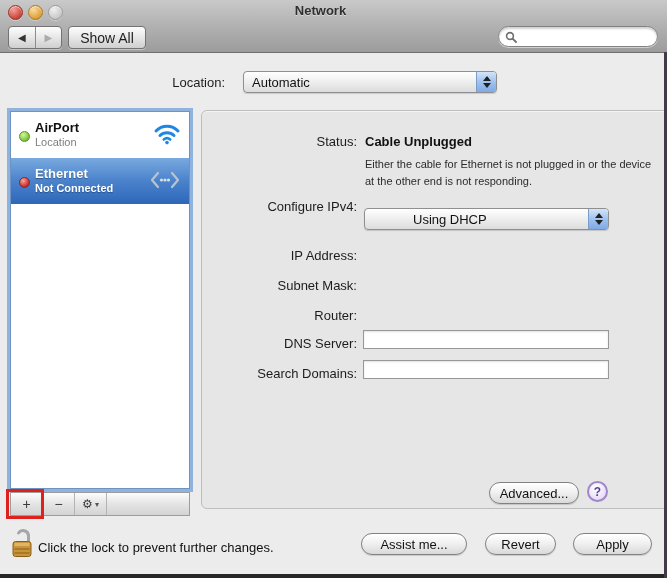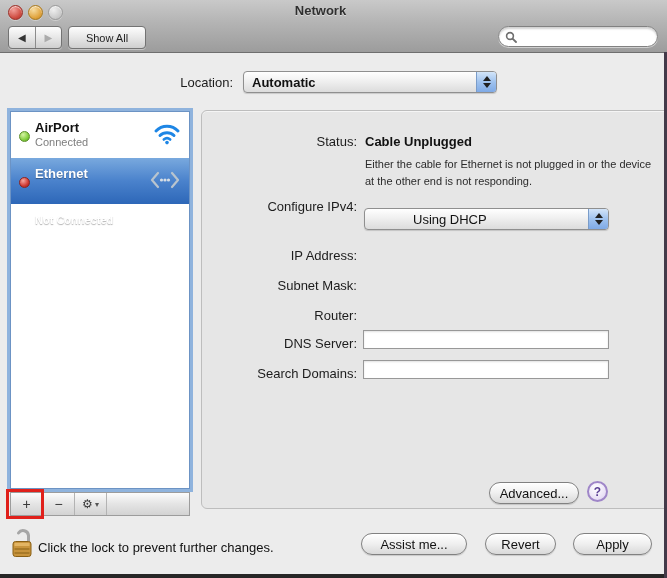--- a/index.html
+++ b/index.html
@@ -17,53 +17,53 @@
   .tl.yellow{left:28px;background:radial-gradient(circle at 35% 30%, #F7DCA0, #E0A33C 65%, #BD7F21);border:1px solid #A97A1F;}
   .tl.gray{left:48px;background:radial-gradient(circle at 35% 30%, #EFEFEF, #C8C8C8 70%, #AFAFAF);border:1px solid #9B9B9B;}
 
   .seg-nav{position:absolute;left:8px;top:26px;width:52px;height:21px;border:1px solid #737373;border-radius:4px;
     background:linear-gradient(#FDFDFD,#E8E8E8 48%,#CFCFCF);display:flex;box-shadow:0 1px 0 rgba(255,255,255,.4);}
   .seg{flex:1;display:flex;align-items:center;justify-content:center;font-size:10px;}
   .seg.back{border-right:1px solid #8C8C8C;color:#333;}
   .seg.fwd{color:#ABABAB;}
 
   .toolbar-btn{position:absolute;left:68px;top:26px;width:76px;height:21px;border:1px solid #737373;border-radius:4px;
-    background:linear-gradient(#FDFDFD,#E8E8E8 48%,#CFCFCF);font-size:11px;color:#1E1E1E;
+    background:linear-gradient(#FDFDFD,#E8E8E8 48%,#CFCFCF);font-size:14px;color:#1E1E1E;
     display:flex;align-items:center;justify-content:center;box-shadow:0 1px 0 rgba(255,255,255,.4);}
 
   .searchbox{position:absolute;left:498px;top:26px;width:160px;height:21px;border-radius:11px;
     background:#FFFFFF;border:1px solid #818181;box-shadow:inset 0 2px 2px rgba(0,0,0,.18), 0 1px 0 rgba(255,255,255,.5);
     display:flex;align-items:center;padding:0 6px;box-sizing:border-box;}
   .searchbox input{border:0;outline:0;background:transparent;width:120px;font-size:12px;margin-left:4px;font-family:"Liberation Sans",sans-serif;}
 
   
-  .loc-label{position:absolute;left:116px;top:75px;width:117px;text-align:right;font-size:13px;color:#1C1C1C;}
+  .loc-label{position:absolute;left:108px;top:75px;width:117px;text-align:right;font-size:13px;color:#1C1C1C;}
   .popup{position:absolute;height:22px;border:1px solid #8F8F8F;border-radius:4px;box-sizing:border-box;
     background:linear-gradient(#FFFFFF,#F0F0F0 45%,#DCDCDC);display:flex;align-items:stretch;
     box-shadow:0 1px 1px rgba(0,0,0,.15);}
   .popup .ptext{flex:1;display:flex;align-items:center;padding-left:8px;font-size:13px;color:#111;}
   .popup .pcap{width:19px;border-left:1px solid #7A9CC9;border-radius:0 3px 3px 0;
     background:linear-gradient(#D3E5F9,#9FC2EE 50%,#7FAAE6);display:flex;flex-direction:column;
     align-items:center;justify-content:center;gap:2px;}
   .arr-up{width:0;height:0;border-left:4px solid transparent;border-right:4px solid transparent;border-bottom:5px solid #202020;}
   .arr-dn{width:0;height:0;border-left:4px solid transparent;border-right:4px solid transparent;border-top:5px solid #202020;}
-  #location-popup{left:243px;top:71px;width:254px;font-weight:bold;}
+  #location-popup{left:243px;top:71px;width:254px;}
 
   
   .service-list{position:absolute;left:10px;top:111px;width:180px;height:378px;background:#FFFFFF;
     border:1px solid #6C93C4;box-shadow:0 0 0 3px rgba(127,169,219,.85);box-sizing:border-box;overflow:hidden;}
   .svc-row{position:relative;height:46px;}
   .svc-row.selected{background:linear-gradient(#79A9DE,#4A82CC 50%,#2D67B8);}
   .svc-dot{position:absolute;left:8px;top:19px;width:9px;height:9px;border-radius:50%;}
   .dot-green{background:radial-gradient(circle at 35% 30%, #D6F3A4, #84CF3F 60%, #4F9A1D);border:1px solid #5E8F2A;}
   .dot-red{background:radial-gradient(circle at 35% 30%, #F5A79F, #D23A33 60%, #8E1F1C);border:1px solid #8E2420;}
   .svc-name{position:absolute;left:24px;top:8px;font-size:13px;font-weight:bold;color:#111;}
   .svc-status{position:absolute;left:24px;top:24px;font-size:11px;color:#7E7E7E;}
   .svc-row.selected .svc-name{color:#FFFFFF;text-shadow:0 1px 1px rgba(0,0,0,.35);}
-  .svc-row.selected .svc-status{color:#FFFFFF;font-weight:bold;text-shadow:0 1px 1px rgba(0,0,0,.3);margin-top:32px;}
+  .svc-row.selected .svc-status{color:#FFFFFF;font-weight:bold;text-shadow:0 1px 1px rgba(0,0,0,.3);}
   .svc-icon{position:absolute;right:8px;top:11px;}
 
   
   .list-bar{position:absolute;left:10px;top:492px;width:180px;height:24px;box-sizing:border-box;
     border:1px solid #9C9C9C;background:linear-gradient(#FCFCFC,#E4E4E4 50%,#D3D3D3);display:flex;}
   .lb-btn{width:31px;border-right:1px solid #B3B3B3;display:flex;align-items:center;justify-content:center;
     font-size:14px;color:#3A3A3A;}
   .lb-gear{font-size:12px;}
   .lb-caret{font-size:8px;color:#555;margin-left:2px;}
   .red-annotation{position:absolute;left:6px;top:489px;width:38px;height:30px;border:3px solid #E0201B;box-sizing:border-box;}
@@ -126,21 +126,21 @@
     <span class="pcap">
         <span class="arr-up"></span>
         <span class="arr-dn"></span>
       </span>
   </div>
 
   <div class="service-list">
     <div class="svc-row">
       <span class="svc-dot dot-green"></span>
       <span class="svc-name">AirPort</span>
-      <span class="svc-status">Connected</span>
+      <span class="svc-status">Location</span>
       <span class="svc-icon">
         <svg width="28" height="22" viewBox="0 0 28 22">
           <path d="M3 8 A15 15 0 0 1 25 8" fill="none" stroke="#1E86E5" stroke-width="3" stroke-linecap="round"></path>
           <path d="M7 12.5 A10 10 0 0 1 21 12.5" fill="none" stroke="#1E86E5" stroke-width="3" stroke-linecap="round"></path>
           <path d="M10.8 16.5 A5 5 0 0 1 17.2 16.5" fill="none" stroke="#1E86E5" stroke-width="2.6" stroke-linecap="round"></path>
           <circle cx="14" cy="19.6" r="1.8" fill="#1E86E5"></circle>
         </svg>
       </span>
     </div>
     <div class="svc-row selected">

